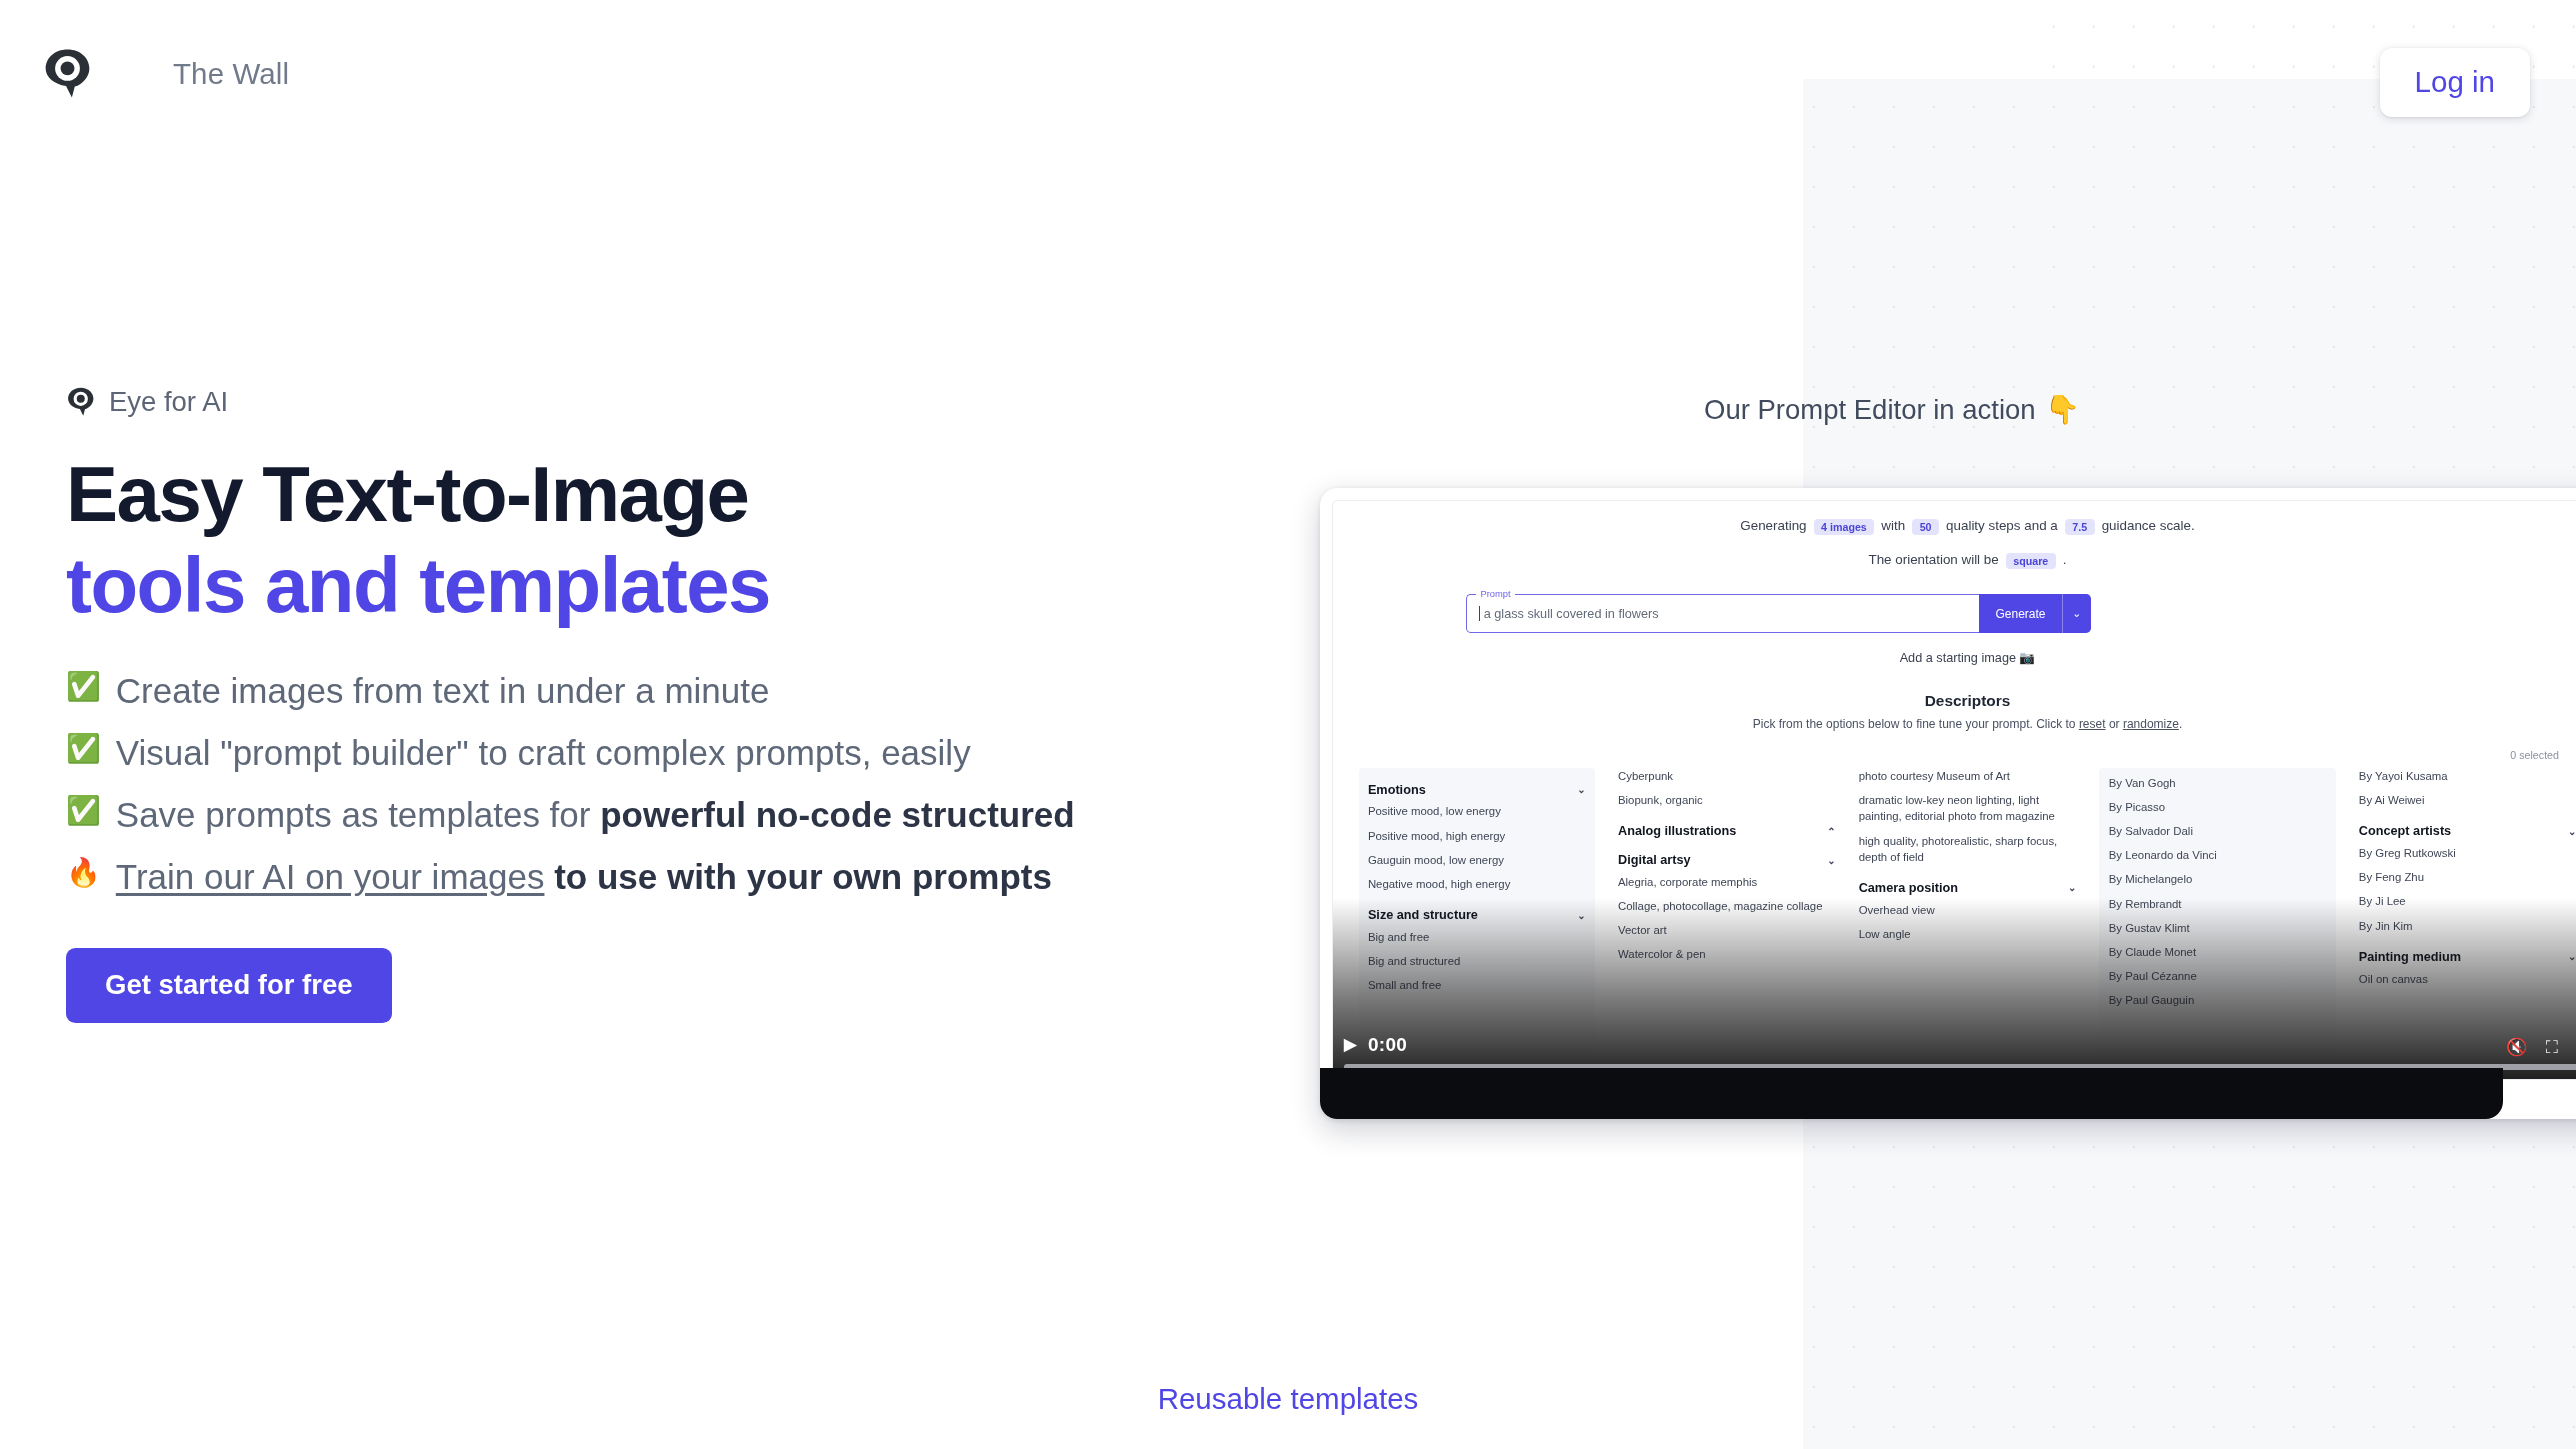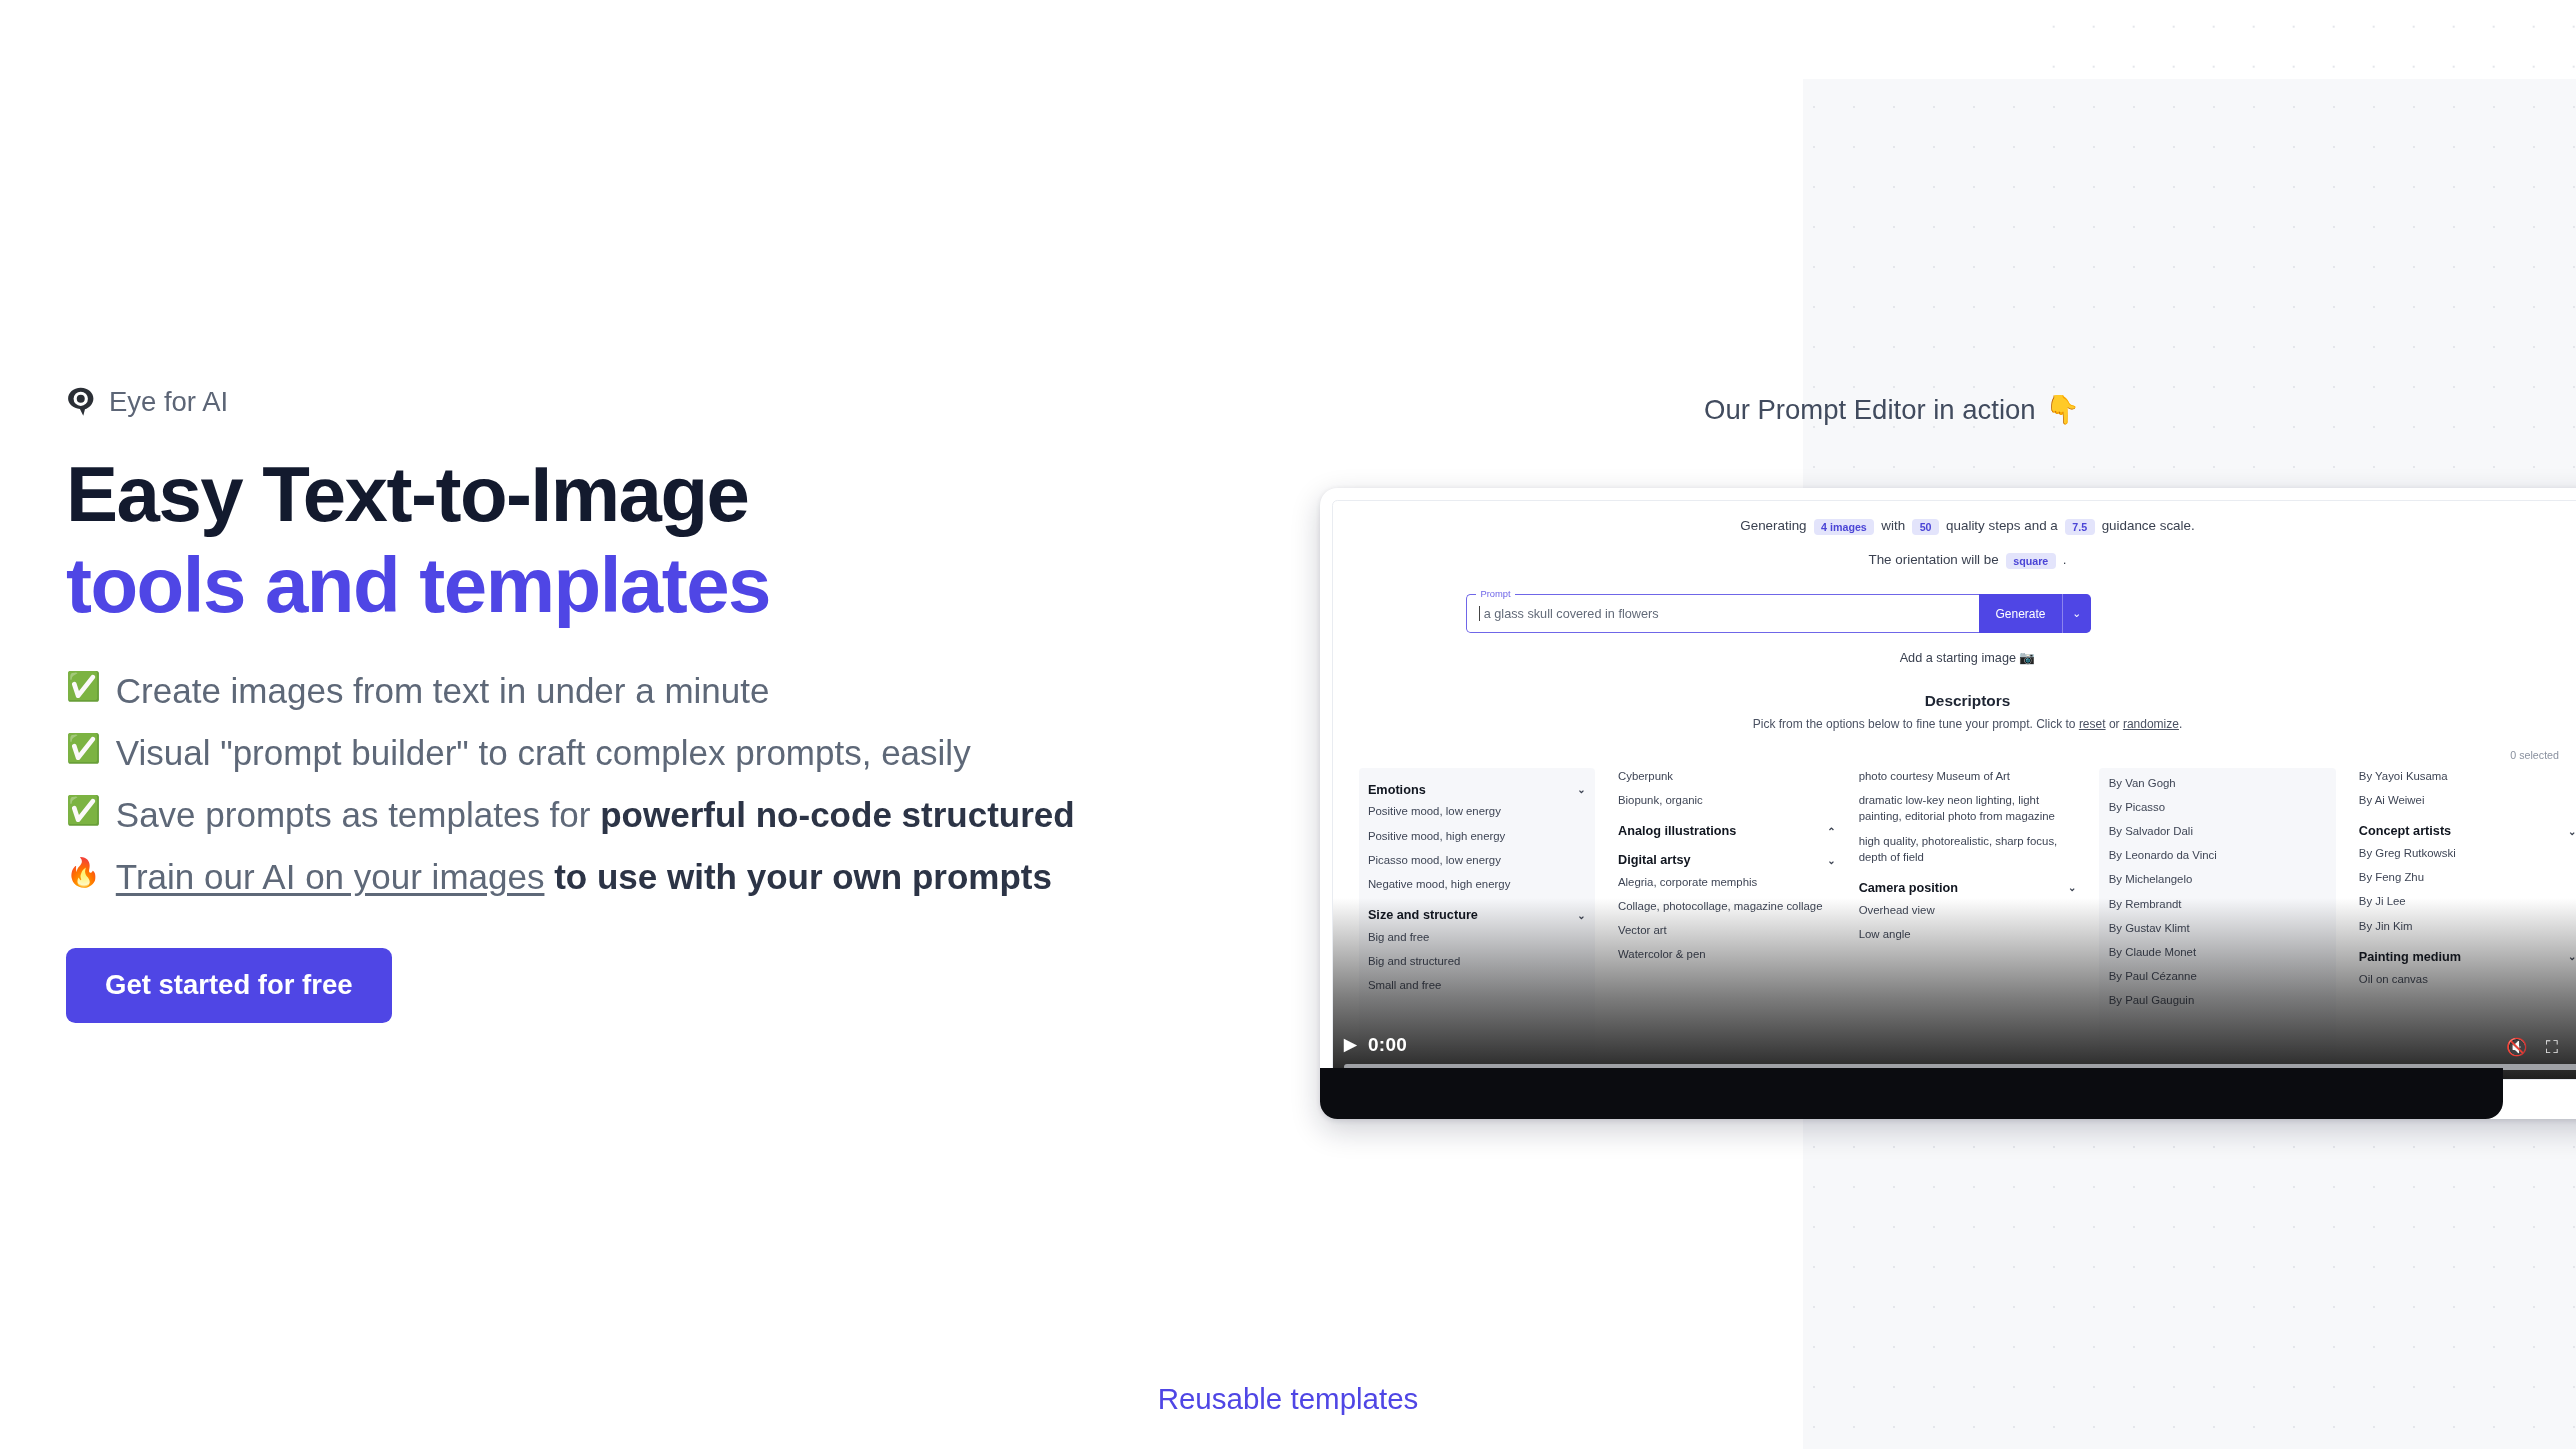--- a/index.html
+++ b/index.html
@@ -184,20 +184,31 @@
   }
 </style>
 </head>
 <body>
 
 <div id="page">
 
   <div class="dots-full"></div>
   <div class="panel-gray"></div>
 
+  <div class="header">
+    <div class="brand">
+      <svg class="logo-eye" viewBox="0 0 64 70">
+        <path d="M32 2 C50 2 62 14 62 28 C62 40 52 50 42 53 L38 68 L30 52 C14 50 2 40 2 28 C2 14 14 2 32 2 Z" fill="#2b2f36"></path>
+        <circle cx="32" cy="28" r="17" fill="#ffffff"></circle>
+        <circle cx="32" cy="28" r="9.5" fill="#2b2f36"></circle>
+      </svg>
+      <span class="brand-name">The Wall</span>
+    </div>
+    <button class="login-btn">Log in</button>
+  </div>
 
   <div class="hero-left">
     <div class="eyebrow">
       <svg class="eyebrow-logo" viewBox="0 0 64 70">
         <path d="M32 2 C50 2 62 14 62 28 C62 40 52 50 42 53 L38 68 L30 52 C14 50 2 40 2 28 C2 14 14 2 32 2 Z" fill="#2b2f36"></path>
         <circle cx="32" cy="28" r="17" fill="#ffffff"></circle>
         <circle cx="32" cy="28" r="9.5" fill="#2b2f36"></circle>
       </svg>
       <span class="eyebrow-text">Eye for AI</span>
     </div>
@@ -271,21 +282,21 @@
         <div class="selected-count">0 selected</div>
 
         <div class="cols">
             <div class="col shaded">
               <div class="grp-head">
                 <span>Emotions</span>
                 <span class="chev">⌄</span>
               </div>
               <div class="opt">Positive mood, low energy</div>
               <div class="opt">Positive mood, high energy</div>
-              <div class="opt">Picasso mood, low energy</div>
+              <div class="opt">Gauguin mood, low energy</div>
               <div class="opt">Negative mood, high energy</div>
               <div class="grp-head">
                 <span>Size and structure</span>
                 <span class="chev">⌄</span>
               </div>
               <div class="opt">Big and free</div>
               <div class="opt">Big and structured</div>
               <div class="opt">Small and free</div>
             </div>
             <div class="col">

